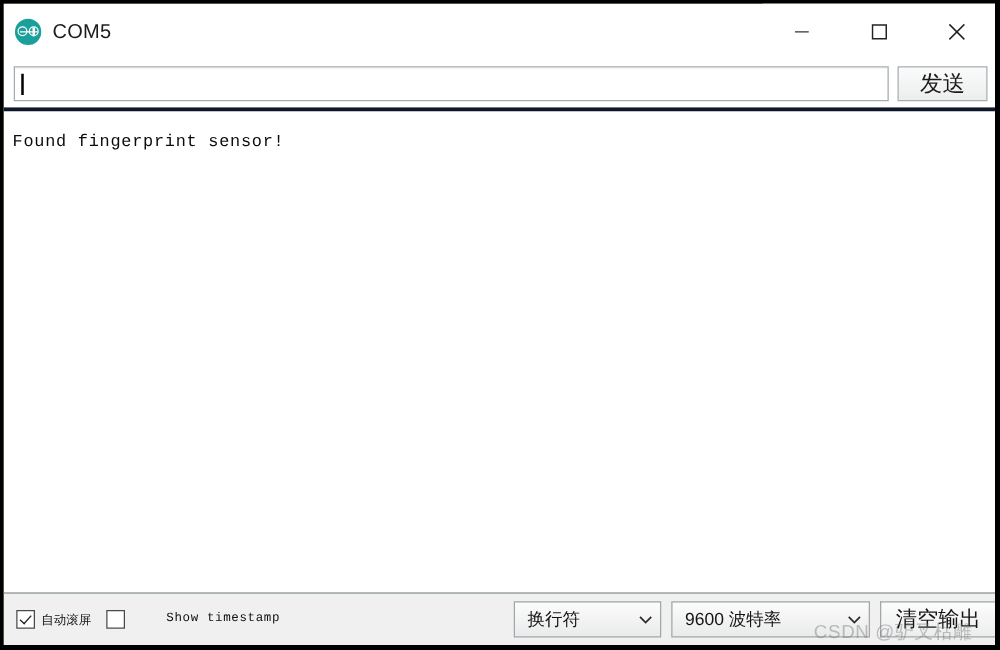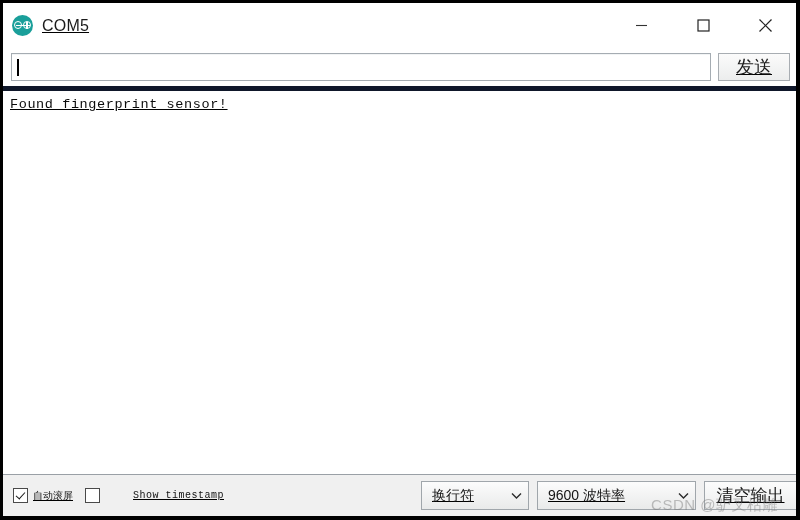--- a/index.html
+++ b/index.html
@@ -21,21 +21,20 @@
     width: 800px;
     height: 520px;
     box-sizing: border-box;
     background: #4d7c0f;
     border-left: 3px solid #000000;
     border-right: 4px solid #000000;
     border-top: 3px solid #000000;
     border-bottom: 4px solid #000000;
     display: flex;
     flex-direction: column;
-    text-decoration: underline;
   }
 
   
   .titlebar {
     height: 45px;
     flex: 0 0 45px;
     background: #ffffff;
     display: flex;
     align-items: center;
     position: relative;
@@ -148,23 +147,23 @@
     display: flex;
     align-items: center;
     justify-content: center;
     font-family: "Liberation Sans", sans-serif;
   }
 
   
   .console {
     flex: 1 1 auto;
     background: #ffffff;
-    border-top: 5px solid #0f172a;
+    border-top: 3px solid #0f172a;
     overflow: hidden;
-    padding: 5px 0 0 7px;
+    padding: 17px 0 0 7px;
     box-sizing: border-box;
   }
   .console-line {
     font-family: "Liberation Mono", monospace;
     font-size: 13.5px;
     color: #0b0b0b;
     line-height: 17px;
     white-space: pre;
     letter-spacing: 0.6px;
   }
@@ -233,21 +232,21 @@
     box-sizing: border-box;
     display: flex;
     align-items: center;
     justify-content: space-between;
     font-size: 14px;
     color: #141414;
     padding: 0 4px 0 10px;
     margin-right: 8px;
     font-family: "Liberation Sans", sans-serif;
   }
-  .combo.newline { width: 108px; }
+  .combo.newline { width: 118px; }
   .combo.baud { width: 159px; }
   .combo .chev {
     margin-left: 8px;
     flex: 0 0 auto;
     display: flex;
     align-items: center;
   }
   .clear-btn {
     height: 29px;
     min-width: 92px;

